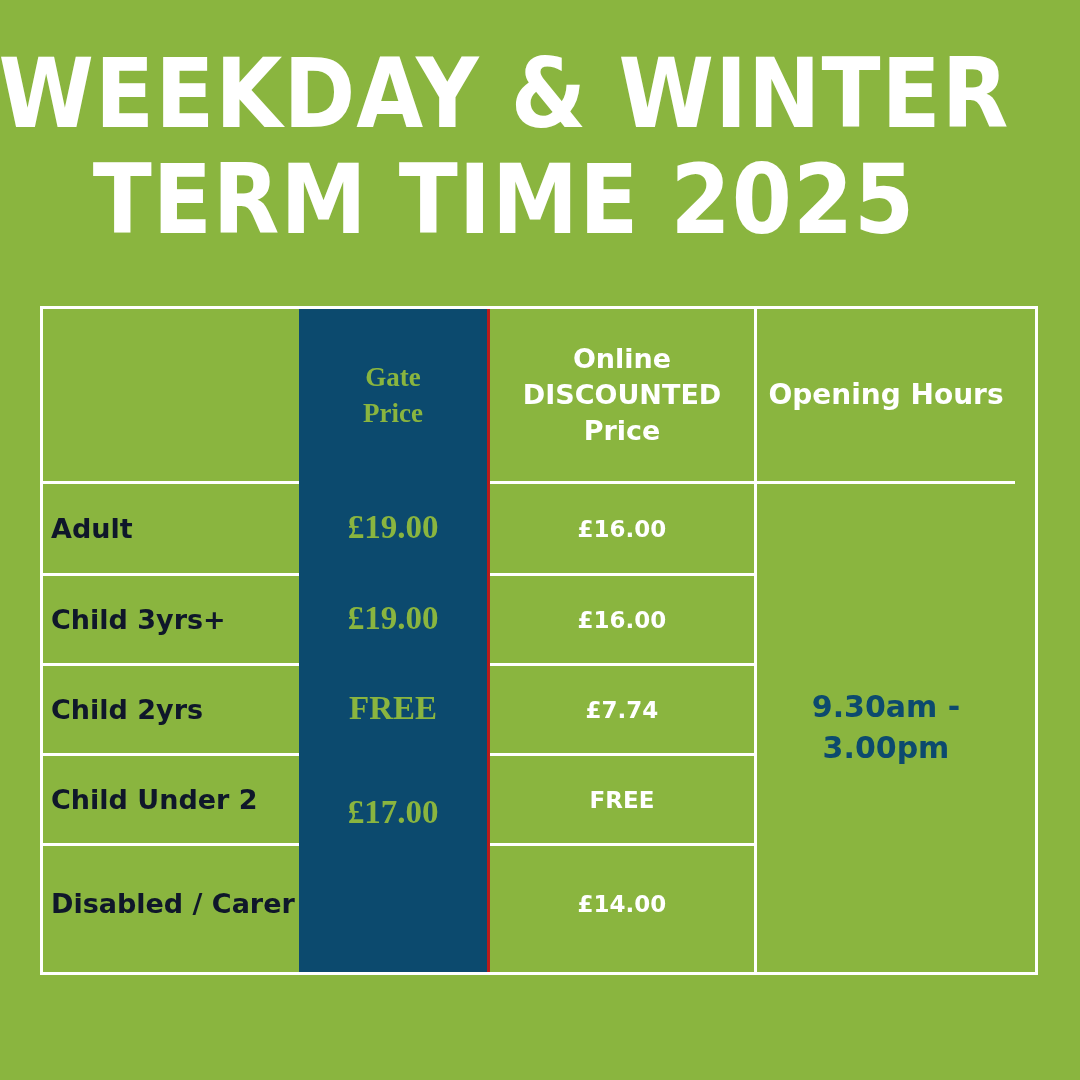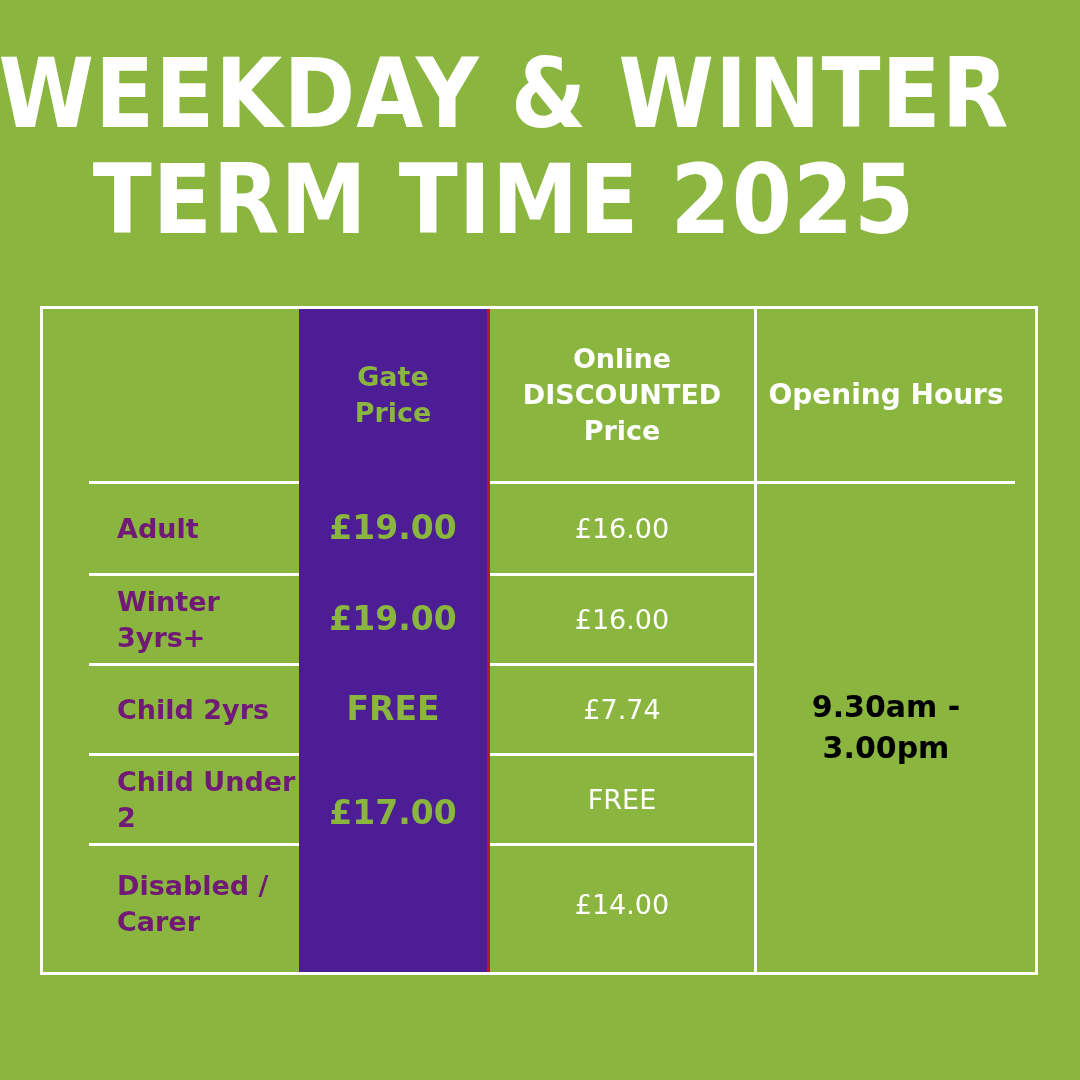--- a/index.html
+++ b/index.html
@@ -64,21 +64,21 @@
     display: flex;
     flex-direction: row;
   }
 
   .col {
     box-sizing: border-box;
     display: flex;
     flex-direction: column;
   }
   .col-label   { width: 256px; background: #8ab53f; }
-  .col-gate    { width: 188px; background: #4c1d95; }
+  .col-gate    { width: 188px; background: #0c4a6e; font-family: Liberation Serif, serif; }
   .col-online  { width: 270px; background: #8ab53f; border-left: 3px solid #b91c1c; border-right: 3px solid #ffffff; }
   .col-hours   { width: 258px; background: #8ab53f; }
 
   .cell {
     box-sizing: border-box;
     display: flex;
     align-items: center;
     position: relative;
   }
 
@@ -88,60 +88,59 @@
   .h-r1 { height: 92px; }
   .h-r2 { height: 90px; }
   .h-r3 { height: 90px; }
   .h-r4 { height: 90px; }
   .h-r5 { height: 119px; }
 
   .rowline { border-top: 3px solid #ffffff; }
 
   .label-cell {
     justify-content: flex-start;
-    padding-left: 28px;
-    color: #701a75;
+    padding-left: 8px;
+    color: #0f172a;
     font-size: 27px;
     font-weight: 700;
     line-height: 1.33;
-    margin-left: 46px;
   }
   .gate-cell {
     justify-content: center;
     color: #8ab53f;
     font-size: 33px;
     font-weight: 700;
     text-align: center;
   }
   .online-cell {
     justify-content: center;
     color: #ffffff;
-    font-size: 27px;
-    font-weight: 400;
+    font-size: 23px;
+    font-weight: 700;
     text-align: left;
   }
 
   .head-text {
     width: 100%;
     text-align: center;
     font-weight: 700;
     font-size: 27px;
     line-height: 1.34;
   }
   .head-gate   { color: #8ab53f; }
   .head-online { color: #ffffff; }
   .head-hours  { color: #ffffff; font-size: 28px; }
 
   .hours-body {
     flex: 1;
     display: flex;
     align-items: center;
     justify-content: center;
     text-align: center;
-    color: #000000;
+    color: #0c4a6e;
     font-size: 30px;
     font-weight: 700;
     line-height: 1.36;
   }
 
   
   .col-gate .cell { border-top: none; }
 </style>
 </head>
 <body>
@@ -151,21 +150,21 @@
   <div class="title-block">
     <span class="title-line title-line-1">Weekday &amp; Winter</span>
     <span class="title-line title-line-2">Term Time 2025</span>
   </div>
 
   <div class="price-table">
 
     <div class="col col-label">
       <div class="cell h-head label-cell"></div>
       <div class="cell h-r1 label-cell rowline">Adult</div>
-      <div class="cell h-r2 label-cell rowline">Winter 3yrs+</div>
+      <div class="cell h-r2 label-cell rowline">Child 3yrs+</div>
       <div class="cell h-r3 label-cell rowline">Child 2yrs</div>
       <div class="cell h-r4 label-cell rowline">Child Under 2</div>
       <div class="cell h-r5 label-cell rowline">Disabled / Carer</div>
     </div>
 
     <div class="col col-gate">
       <div class="cell h-head">
         <div class="head-text head-gate">
           <div>Gate</div>
           <div>Price</div>

